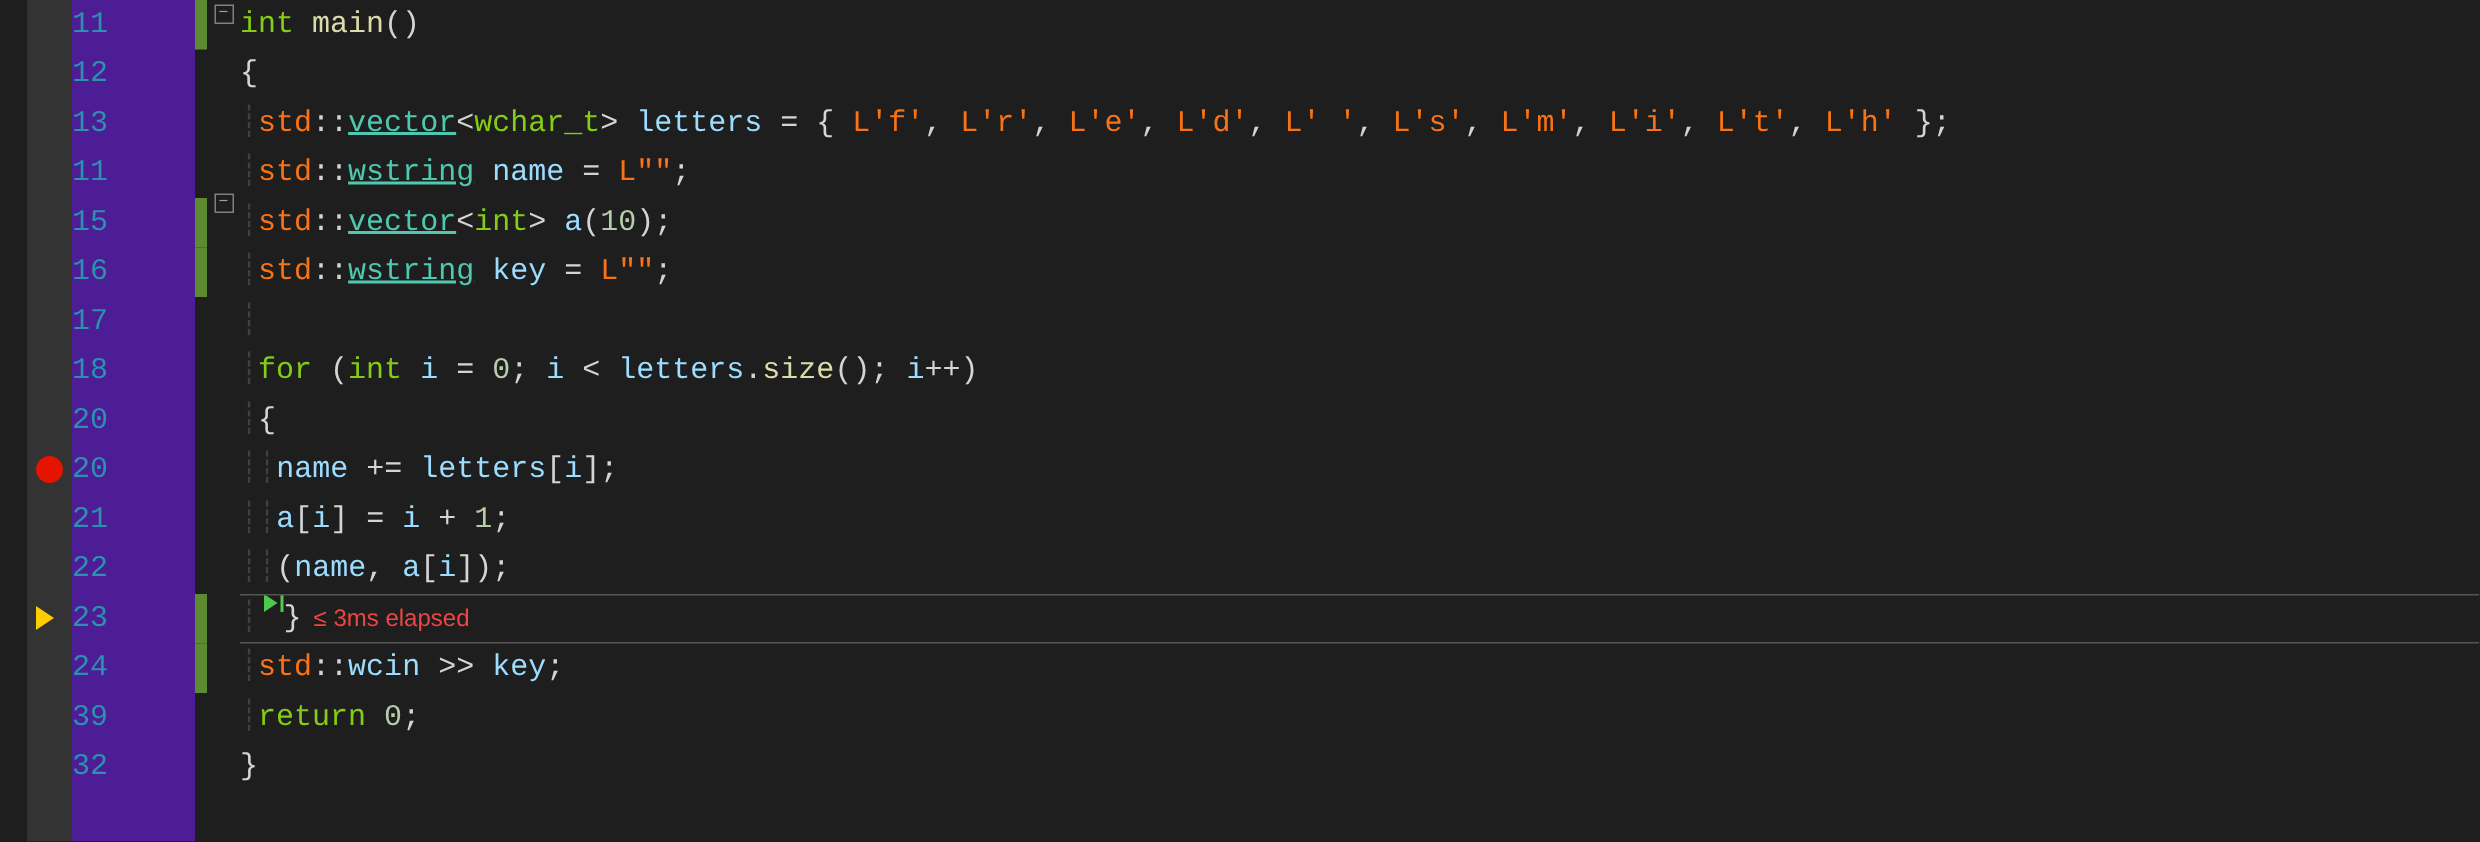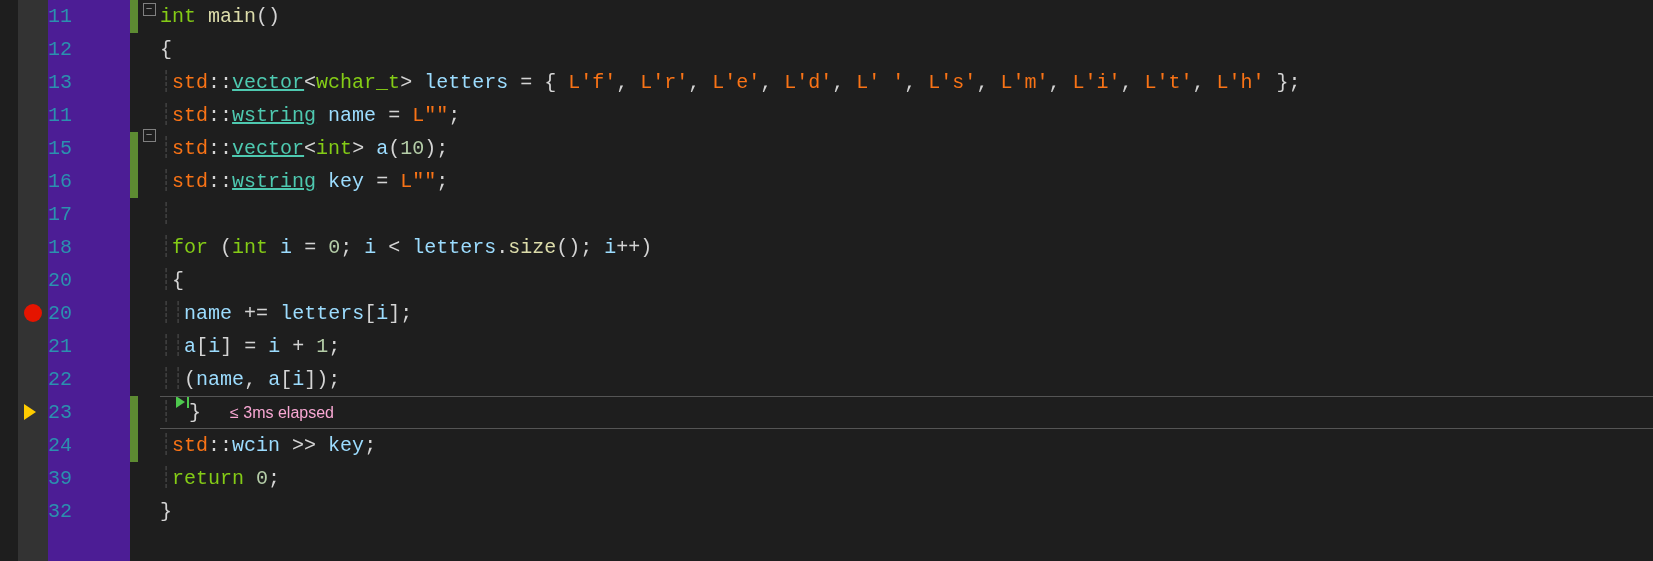--- a/index.html
+++ b/index.html
@@ -97,25 +97,24 @@
   .guide-char { color:#404040; }
   .highlight-row {
     position:absolute;
     left:0; right:0;
     height:33px;
     border-top:1px solid #555;
     border-bottom:1px solid #555;
     pointer-events:none;
   }
   .perf-tip {
-    color:#f9a8d4;
+    color:#ef4444;
     font-size:16px;
     font-family: "Segoe UI", Arial, sans-serif;
     padding-left:8px;
-    margin-left:21px;
   }
   .run-tri {
     display:inline-block;
     width:0; height:0;
     border-top:6px solid transparent;
     border-bottom:6px solid transparent;
     border-left:9px solid #4ec94e;
     margin-left:4px;
     vertical-align: -1px;
   }

